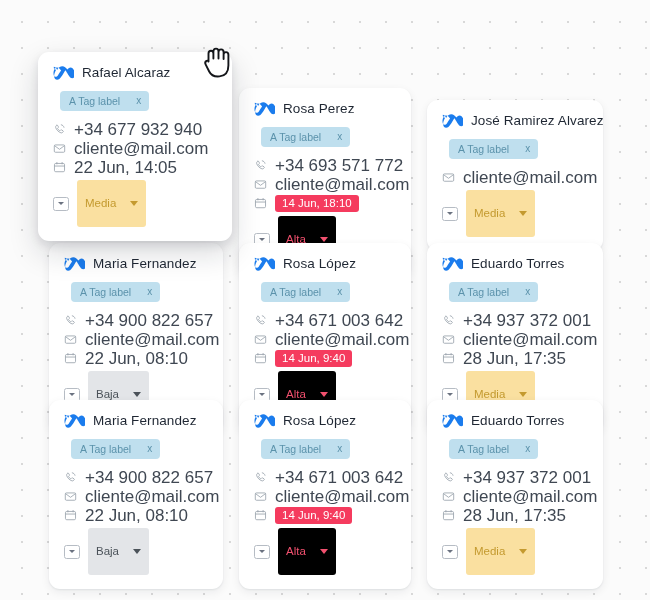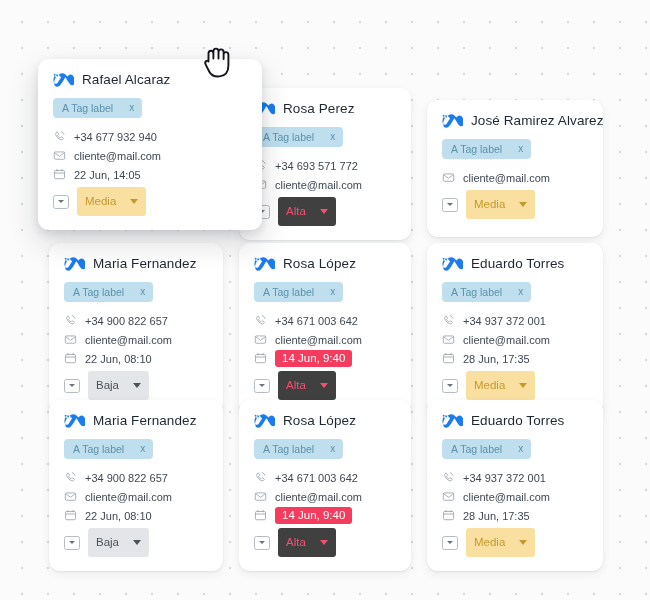--- a/index.html
+++ b/index.html
@@ -51,20 +51,21 @@
   }
   .card-title {
     font-size: 13.5px;
     color: #1f2733;
     letter-spacing: 0.1px;
     white-space: nowrap;
   }
 
   .tag-row {
     margin-bottom: 10px;
+    margin-left: 7px;
   }
   .tag-pill {
     display: inline-flex;
     align-items: center;
     gap: 16px;
     background: #bfdfee;
     border-radius: 4px;
     padding: 4px 8px 4px 9px;
     font-size: 10.5px;
     color: #5b92ab;
@@ -84,21 +85,21 @@
     margin-bottom: 2px;
   }
   .field .ficon {
     flex: 0 0 auto;
     width: 13px;
     height: 13px;
     display: block;
     color: #9aa3ad;
   }
   .field .ftext {
-    font-size: 11px;
+    font-size: 17px;
     color: #3f4752;
     white-space: nowrap;
   }
 
   .date-badge {
     display: inline-block;
     background: #f53b5e;
     color: #ffffff;
     border-radius: 3px;
     padding: 2px 7px;
@@ -127,49 +128,49 @@
     width: 0; height: 0;
     border-left: 3px solid transparent;
     border-right: 3px solid transparent;
     border-top: 3.5px solid #6b7280;
   }
   .prio-pill {
     display: inline-flex;
     align-items: center;
     gap: 14px;
     border-radius: 3px;
-    padding: 8px 8px;
+    padding: 17px 8px;
     font-size: 11.5px;
     line-height: 13px;
   }
   .prio-pill .pcaret {
     width: 0; height: 0;
     border-left: 4px solid transparent;
     border-right: 4px solid transparent;
     border-top: 5px solid currentColor;
   }
   .prio-media { background: #fae0a0; color: #c49a2f; }
-  .prio-alta  { background: #404040; color: #f2516f; }
+  .prio-alta  { background: #000000; color: #f2516f; }
   .prio-baja  { background: #e3e5e8; color: #4b5259; }
 
   #cursor {
     position: absolute;
     left: 200px;
     top: 42px;
     width: 36px;
     height: 42px;
     z-index: 90;
     pointer-events: none;
   }
 </style>
 </head>
 <body>
 
 <div id="board">
-    <div class="card dragging" style="left: 38px; top: 59px; width: 224px; min-height: 148px;">
+    <div class="card dragging" style="left: 38px; top: 52px; width: 194px; min-height: 148px;">
       <div class="card-header">
         <svg class="meta-logo" viewBox="0 0 26 18" xmlns="http://www.w3.org/2000/svg">
           <path d="M3.2 14.4c-1.6 0-2.6-1.6-2.6-4.4 0-4.3 2-7.3 4.6-7.3 1.7 0 3.0 1.1 4.8 3.9 -1.9 2.9-3.0 4.6-3.6 5.4-1.2 1.7-2.0 2.4-3.2 2.4zm18.6-11.7c-1.5 0-2.7.9-4.0 2.7C16.0 3.0 14.1 1.3 11.6 1.3 8.9 1.3 6.6 3.0 5.1 5.8 3.8 3.4 2.6 2.0 1.0 2.0l0 1.6c.9 0 1.7.9 2.6 2.6C2.2 8.7 1.4 11.2 1.4 13.3c0 2.9 1.5 4.7 3.8 4.7 1.7 0 2.9-.8 4.3-2.7 .9-1.2 1.9-2.7 3.2-4.8l1.8-2.9c.3-.5.6-.9.9-1.4 1.2 1.8 2.0 3.2 2.0 3.2l1.4 2.4c1.9 3.2 3.1 4.2 5.0 4.2 2.1 0 3.3-1.8 3.3-4.6 0-4.5-2.2-8.7-5.3-8.7z" fill="#1b7ced"></path>
         </svg>
         <span class="card-title">Rafael Alcaraz</span>
       </div>
       <div class="tag-row"><span class="tag-pill">
           <span>A Tag label</span>
           <span class="tag-x">x</span>
         </span></div>
@@ -222,20 +223,28 @@
           <path d="M10.2 2.2c1.6.3 2.9 1.5 3.3 3.1" fill="none" stroke="#9aa3ad" stroke-width="1.05" stroke-linecap="round"></path>
         </svg>
         <span class="ftext">+34 693 571 772</span>
       </div>
       <div class="field">
         <svg class="ficon" viewBox="0 0 16 16">
           <rect x="1.6" y="3.6" width="12.8" height="9" rx="1.3" fill="none" stroke="#9aa3ad" stroke-width="1.05"></rect>
           <path d="M2.3 4.8 L8 9 L13.7 4.8" fill="none" stroke="#9aa3ad" stroke-width="1.05" stroke-linecap="round" stroke-linejoin="round"></path>
         </svg>
         <span class="ftext">cliente@mail.com</span>
+      </div>
+      <div class="field">
+        <svg class="ficon" viewBox="0 0 16 16">
+          <rect x="1.8" y="3.0" width="12.4" height="10.2" rx="1.6" fill="none" stroke="#9aa3ad" stroke-width="1.05"></rect>
+          <path d="M1.8 6.2 H14.2" fill="none" stroke="#9aa3ad" stroke-width="1.05"></path>
+          <path d="M4.8 1.8 V3.6 M11.2 1.8 V3.6" fill="none" stroke="#9aa3ad" stroke-width="1.05" stroke-linecap="round"></path>
+        </svg>
+        <span class="date-badge">14 Jun, 18:10</span>
       </div>
       <div class="prio-row">
         <span class="select-box">
           <span class="caret"></span>
         </span>
         <span class="prio-pill prio-alta">
           <span>Alta</span>
           <span class="pcaret"></span>
         </span>
       </div>

